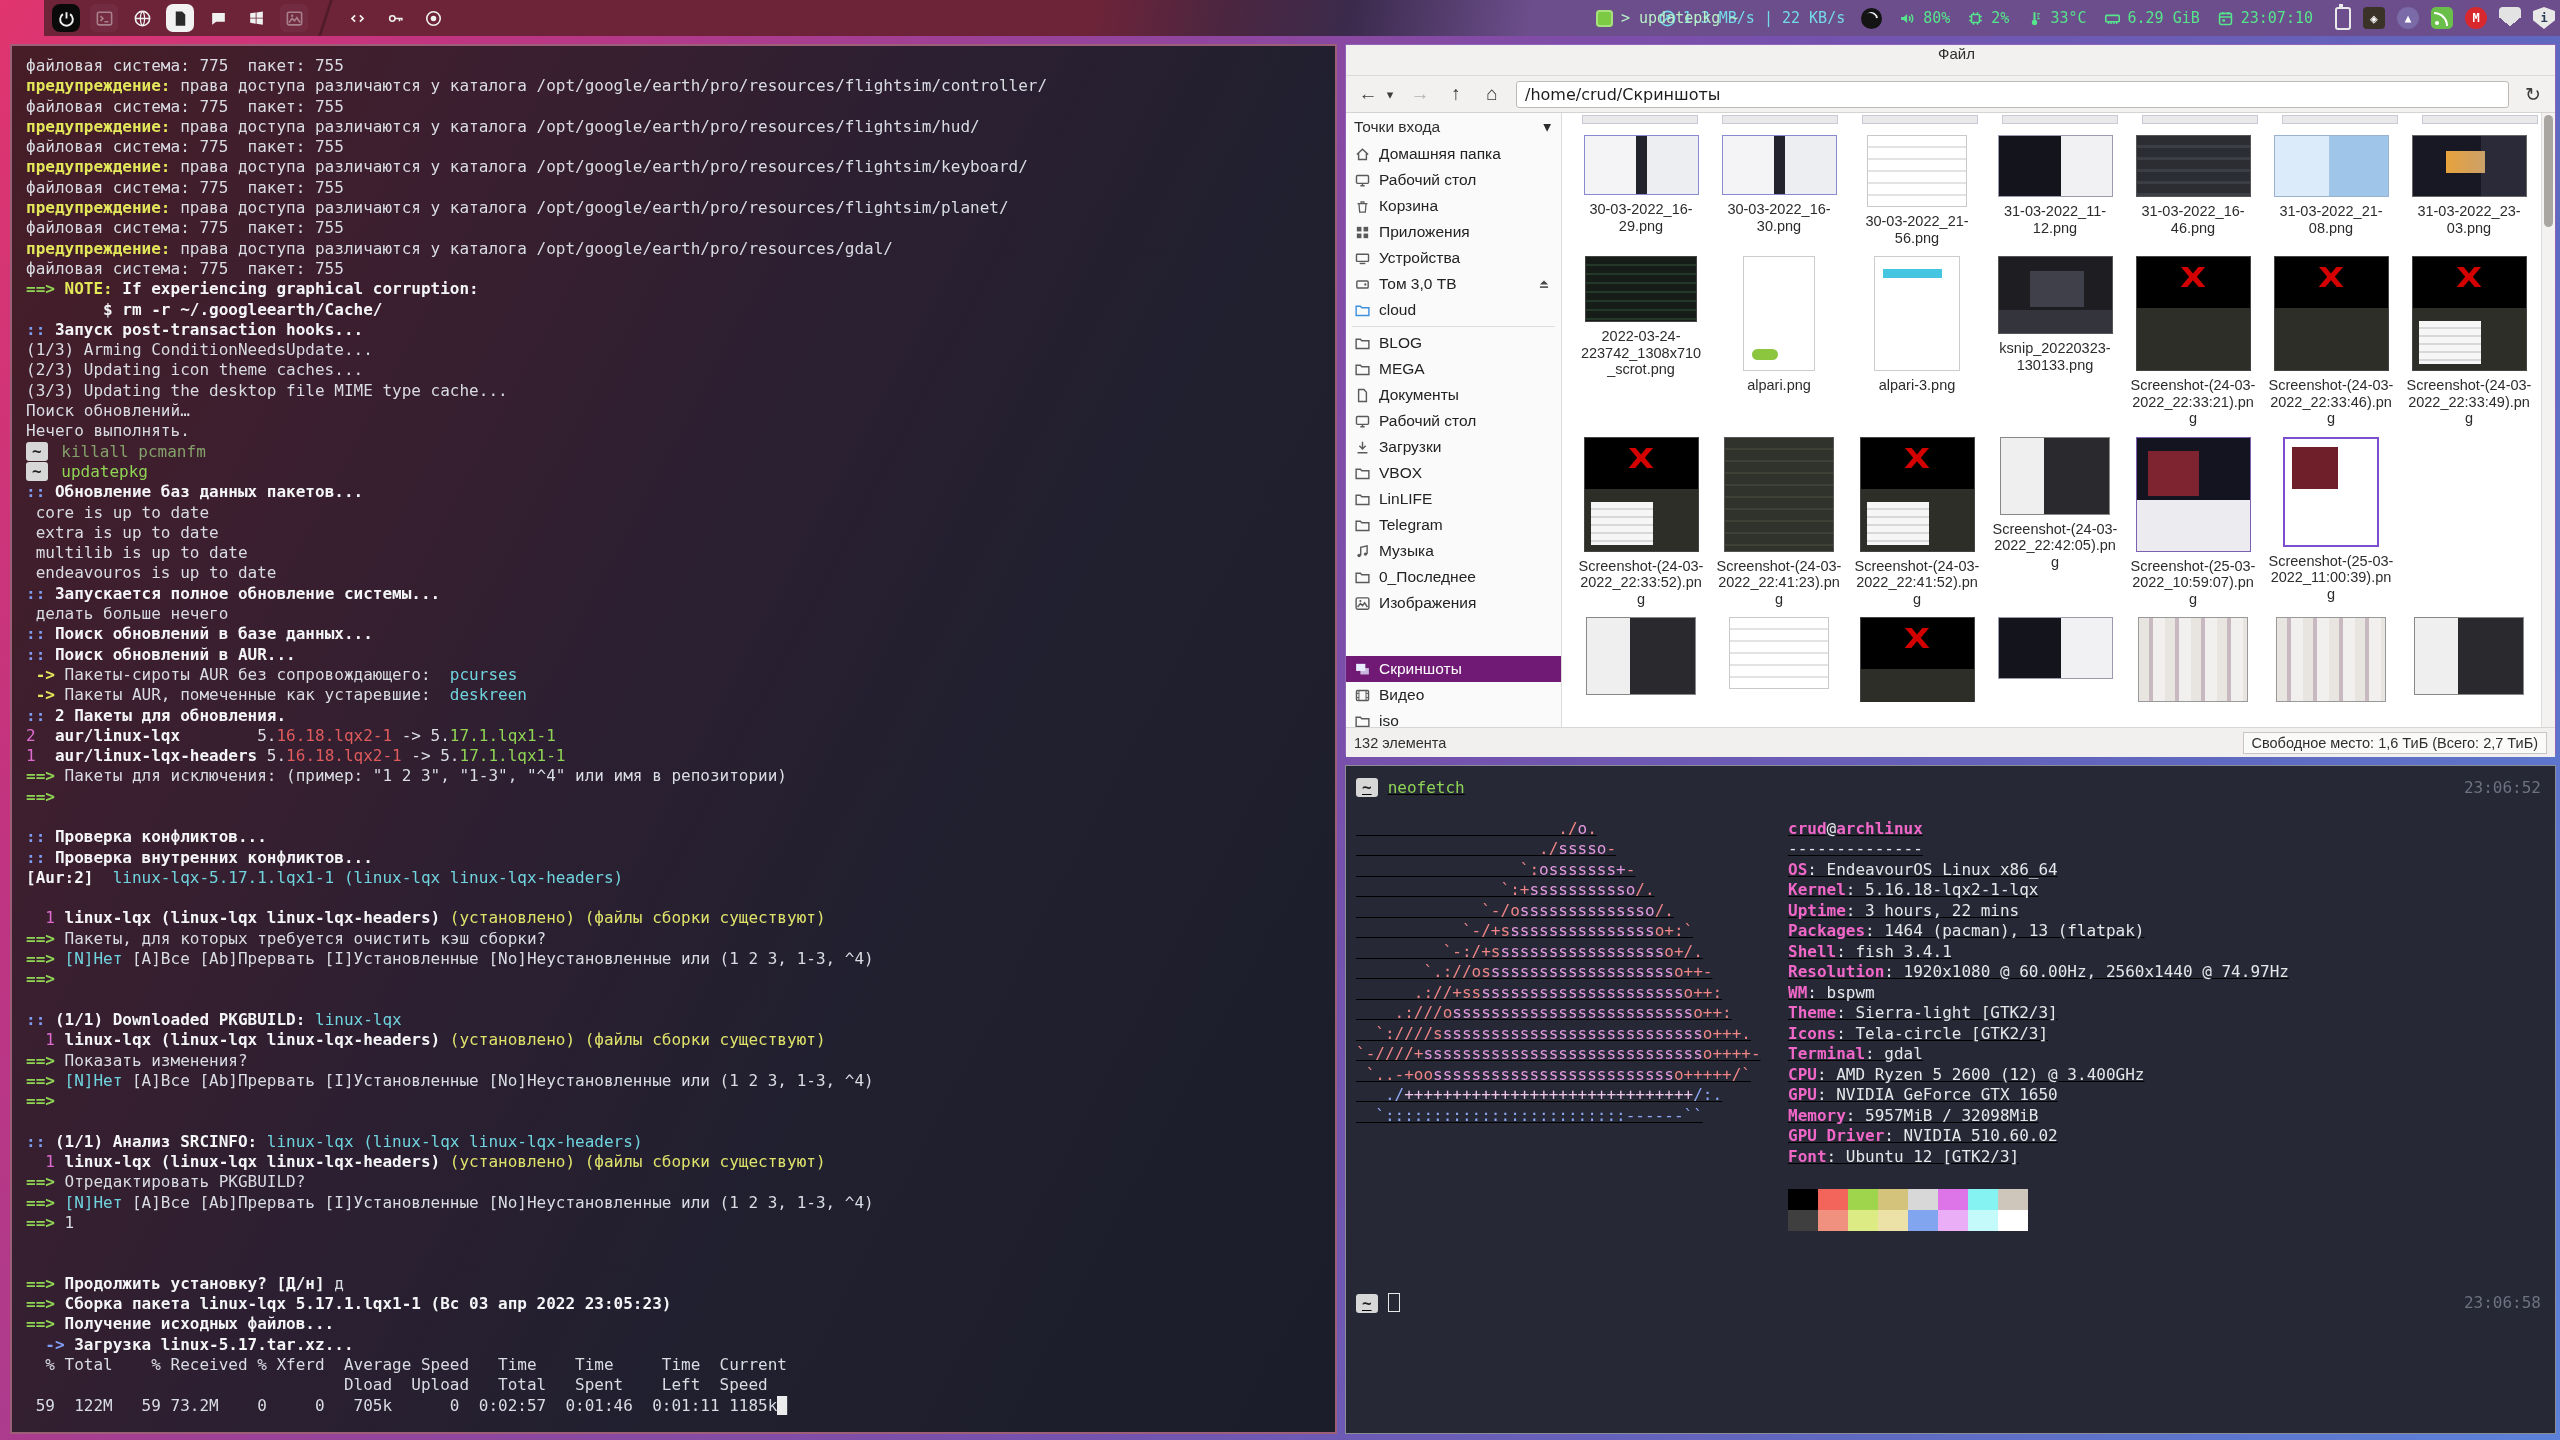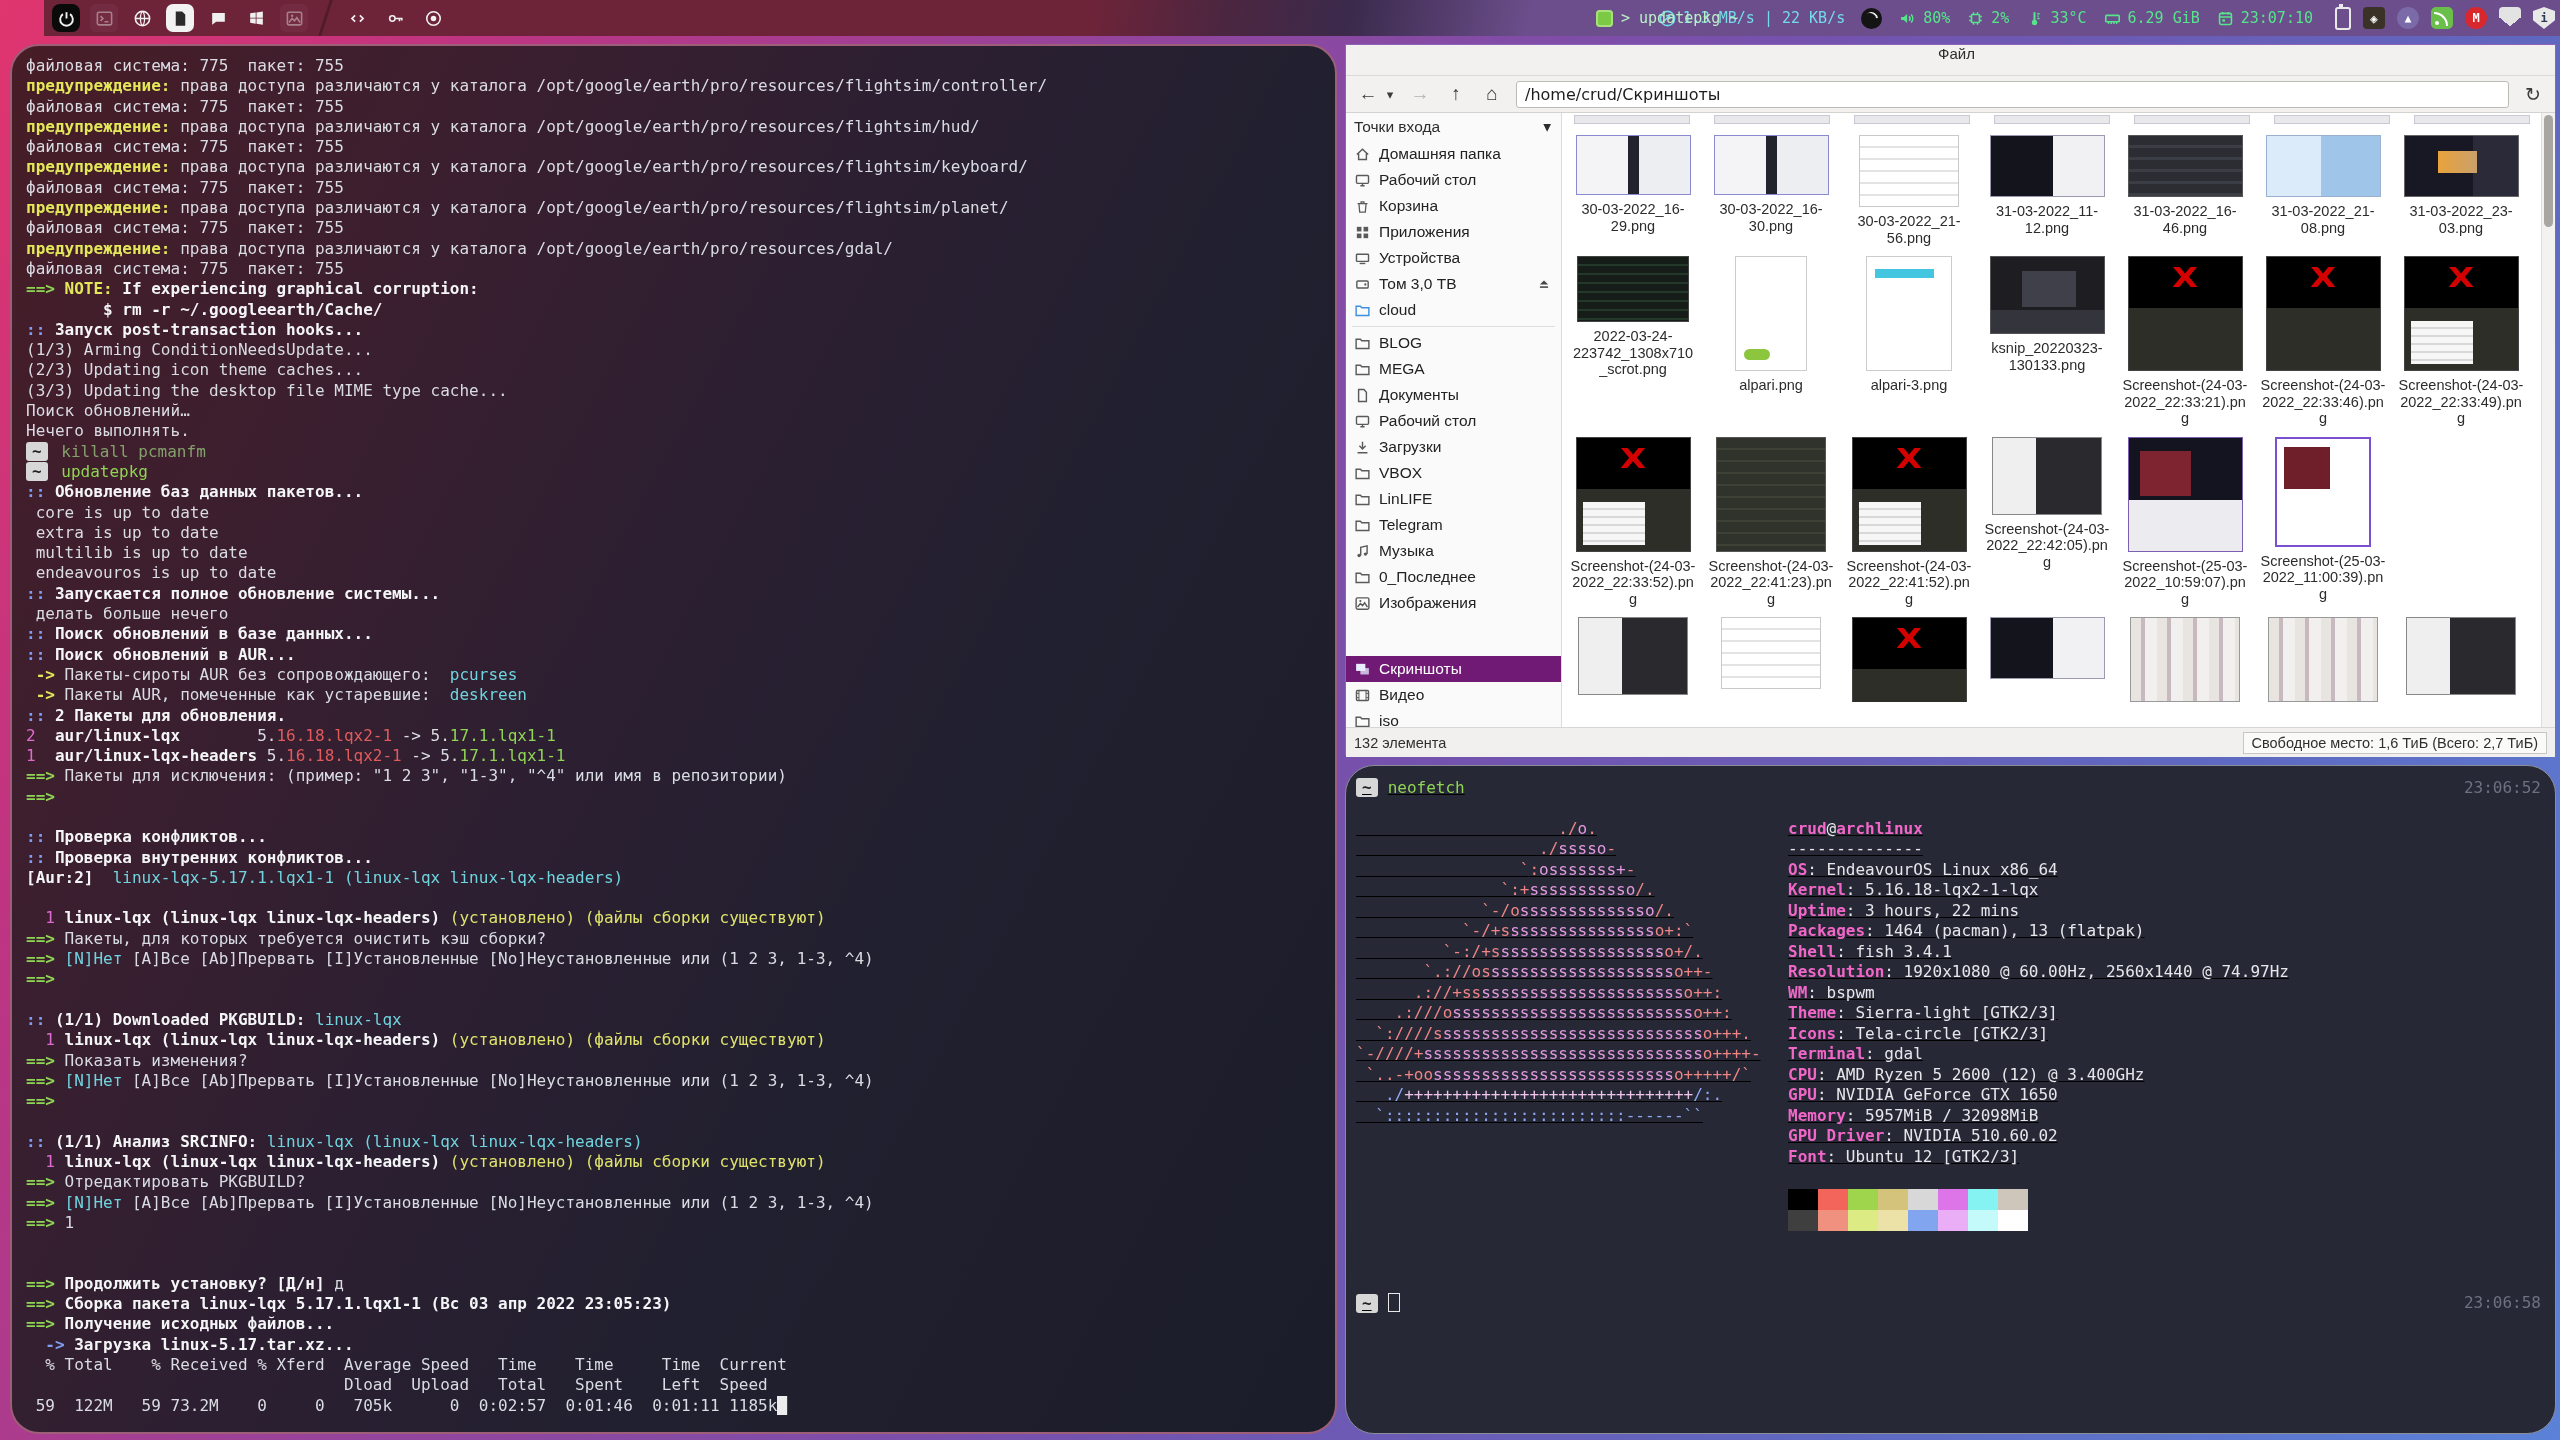--- a/index.html
+++ b/index.html
@@ -32,21 +32,21 @@
   .tr-updates{background:#7a6aa8;border-radius:50%;color:#fff;font-size:11px;}
   .tr-network-share{background:#6abf4b;border-radius:5px;position:relative;}
   .tr-network-share::before{content:"";position:absolute;left:4px;bottom:4px;width:4px;height:4px;background:#fff;border-radius:50%;}
   .tr-network-share::after{content:"";position:absolute;left:3px;bottom:3px;width:12px;height:12px;border:2px solid #fff;border-left:none;border-bottom:none;border-radius:0 100% 0 0;}
   .tr-mega{background:#d9272e;border-radius:50%;color:#fff;font-weight:bold;font-size:12px;}
   .tr-wifi{background:conic-gradient(from -50deg at 50% 88%,#e3e3e3 0 100deg,transparent 100deg);border-radius:4px;}
   .tr-shield-info{background:#e8e8e8;color:#2a3c55;font-weight:bold;font-size:12px;clip-path:polygon(50% 0,100% 18%,100% 60%,50% 100%,0 60%,0 18%);}
   .tr-lamp{border:2px solid #eee;border-radius:50% 50% 45% 45%;width:13px;height:16px;position:relative;}
   .tr-lamp::after{content:"";position:absolute;bottom:-4px;left:3px;width:5px;height:2px;background:#eee;}
   
-  .term{position:absolute;box-sizing:border-box;border-radius:29px;}
+  .term{position:absolute;box-sizing:border-box;}
   .term-left{left:10px;top:44px;width:1327px;height:1390px;border:2px solid #9c5f77;
     background:linear-gradient(118deg,rgba(66,28,36,.97) 0%,rgba(56,30,44,.97) 22%,rgba(40,30,46,.97) 45%,rgba(31,31,45,.98) 65%,rgba(26,28,40,.99) 100%);}
   .tlines{position:absolute;inset:0;padding:10px 14px;overflow:hidden;}
   .tl{white-space:pre;font:16px/20.3px "DejaVu Sans Mono",monospace;min-height:20.3px;}
   .seg-w{color:#d9dce2}.seg-wb{color:#f4f5f7;font-weight:bold}
   .seg-y{color:#e3e75a;font-weight:bold}.seg-yl{color:#dfe36a}
   .seg-c{color:#6fd4de}.seg-g{color:#8fd454}.seg-gb{color:#8fd454;font-weight:bold}
   .seg-gd{color:#84a06b}.seg-b{color:#7f9df2;font-weight:bold}
   .seg-m{color:#df6bd0}.seg-r{color:#e05c5c}
   .seg-bd{background:#d7d7d7;color:#222;border-radius:3px;padding:0 6px;margin-right:4px;font-weight:bold;}
@@ -56,21 +56,21 @@
     background:#fff;box-sizing:border-box;font-family:"Liberation Sans",sans-serif;}
   .fm-menu{height:30px;background:#f2f1f0;border-bottom:1px solid #dcdad8;display:flex;align-items:center;gap:26px;padding-left:12px;
     font-size:15px;color:#2d2d2d;flex-direction:column;}
   .fm-menu span{cursor:default;}
   .fm-tools{height:36px;background:#f2f1f0;border-bottom:1px solid #d5d3d1;display:flex;align-items:center;gap:12px;padding:0 10px;}
   .tbtn{font-size:19px;color:#3c3c3c;width:24px;text-align:center;}
   .tbtn.dis{color:#b3b1ae;}
   .tbtn.small{font-size:13px;width:12px;margin-left:-8px;}
   .pathbar{flex:1;height:25px;background:#fff;border:1px solid #bdbbb8;border-radius:3px;
     font:16px "DejaVu Sans",sans-serif;color:#1d1d1d;padding:0 8px;outline:none;}
-  .fm-body{position:relative;height:614px;display:flex;}
+  .fm-body{position:relative;height:614px;display:flex;gap:8px;}
   .fm-side{width:215px;background:#fbfafa;border-right:1px solid #dedcda;overflow:hidden;}
   .side-head{height:28px;display:flex;align-items:center;justify-content:space-between;padding:0 10px 0 8px;
     font-size:15.5px;color:#2d2d2d;}
   .place{height:26px;display:flex;align-items:center;gap:8px;padding-left:8px;font-size:15.5px;color:#222;}
   .place svg{width:17px;height:17px;color:#5a5a5a;flex:0 0 auto;}
   .place .blue{color:#3d8fe0;}
   .place.sel{background:#701a75;color:#fff;margin-top:40px;}
   .place.sel svg{color:#e8eeff;}
   .place .eject{margin-left:auto;margin-right:10px;width:14px;height:14px;color:#444;}
   .pdiv{height:1px;background:#e0dedd;margin:3px 6px;}

